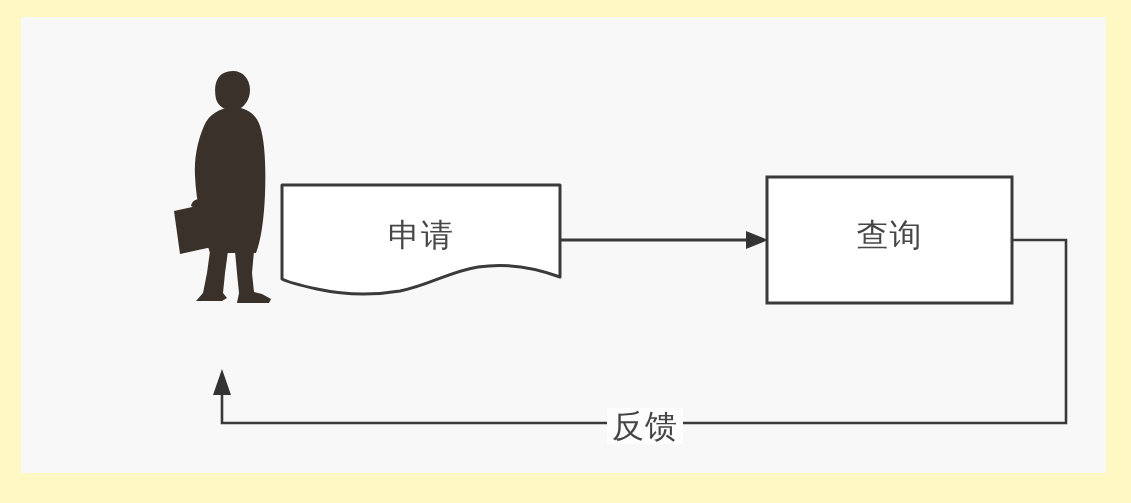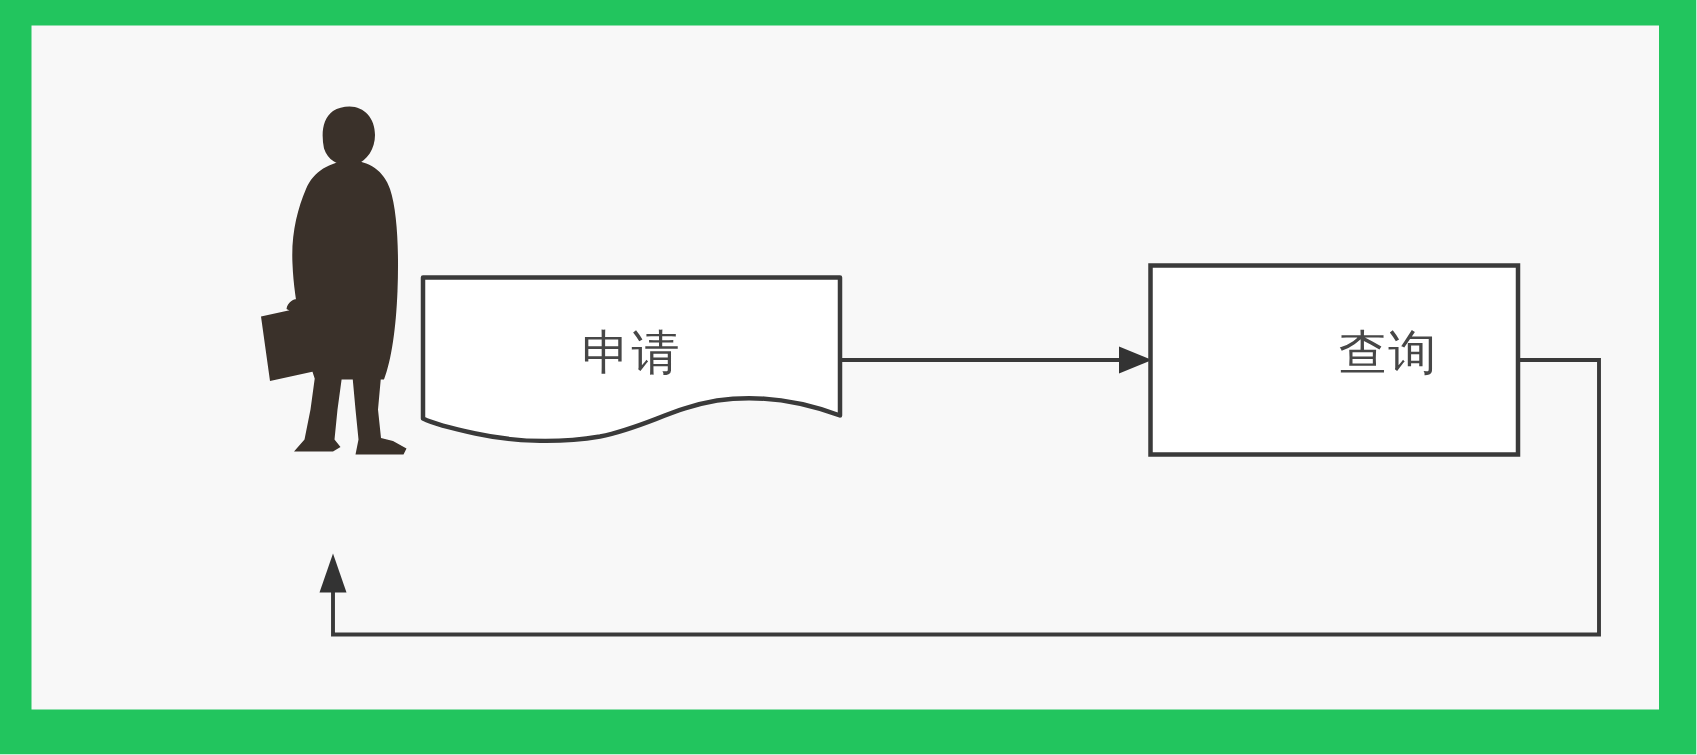--- a/index.html
+++ b/index.html
@@ -4,21 +4,21 @@
 <style>
   html, body {
     margin: 0;
     padding: 0;
     background: #ffffff;
   }
   .canvas {
     position: relative;
     width: 1131px;
     height: 503px;
-    background: #22c55e;
+    background: #fef9c3;
     font-family: "Liberation Sans", sans-serif;
     overflow: hidden;
   }
   .panel {
     position: absolute;
     left: 21px;
     top: 17px;
     width: 1085px;
     height: 456px;
     background: #f8f8f8;
@@ -38,21 +38,21 @@
     color: #474747;
     font-size: 32px;
     line-height: 1;
     letter-spacing: 1px;
     white-space: nowrap;
   }
   .label-application {
     left: 282px; top: 185px; width: 278px; height: 100px;
   }
   .label-query {
-    left: 767px; top: 177px; width: 245px; height: 116px; margin-left: 36px;
+    left: 767px; top: 177px; width: 245px; height: 116px;
   }
   .label-taxpayer {
     left: 47px; top: 311px; width: 336px; height: 59px;
     background: #fdfdfd;
     padding-left: 18px;
     box-sizing: border-box;
     color: #454545;
   }
   .label-feedback {
     left: 607px; top: 408px; width: 76px; height: 36px;
@@ -97,14 +97,15 @@
       <polygon points="222,369 213,395 231,395" fill="#333333"></polygon>
     </g>
 
   </svg>
 
   <div class="node-label label-application">申请</div>
 
   <div class="node-label label-query">查询</div>
 
 
+  <div class="node-label label-feedback">反馈</div>
 
 </div>
 
 </body></html>

